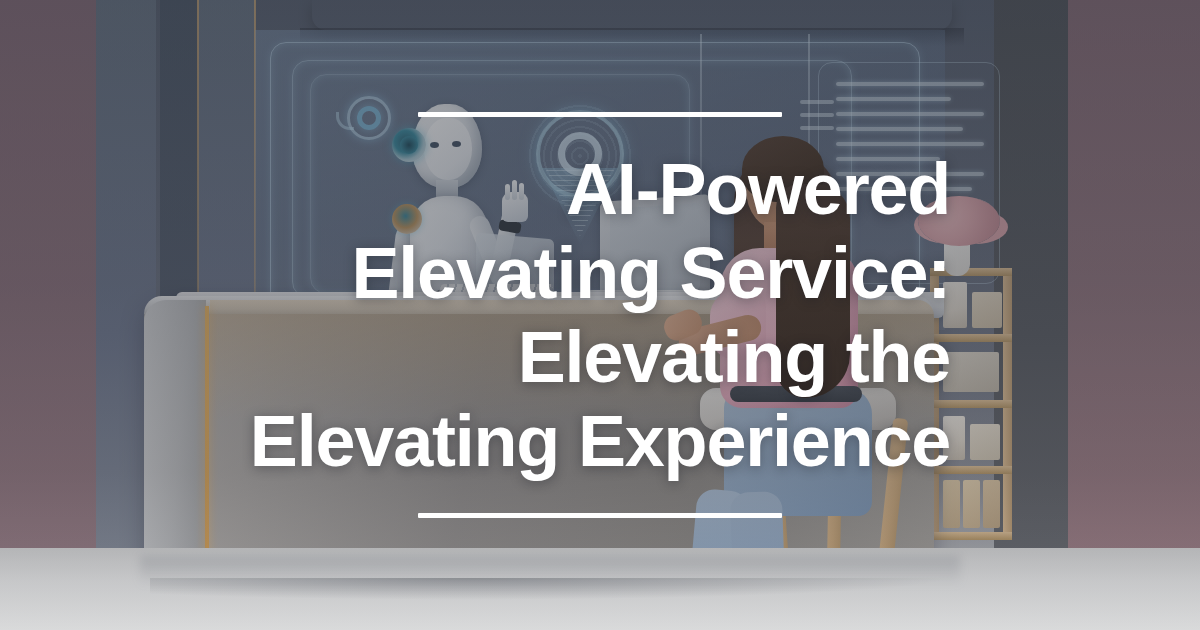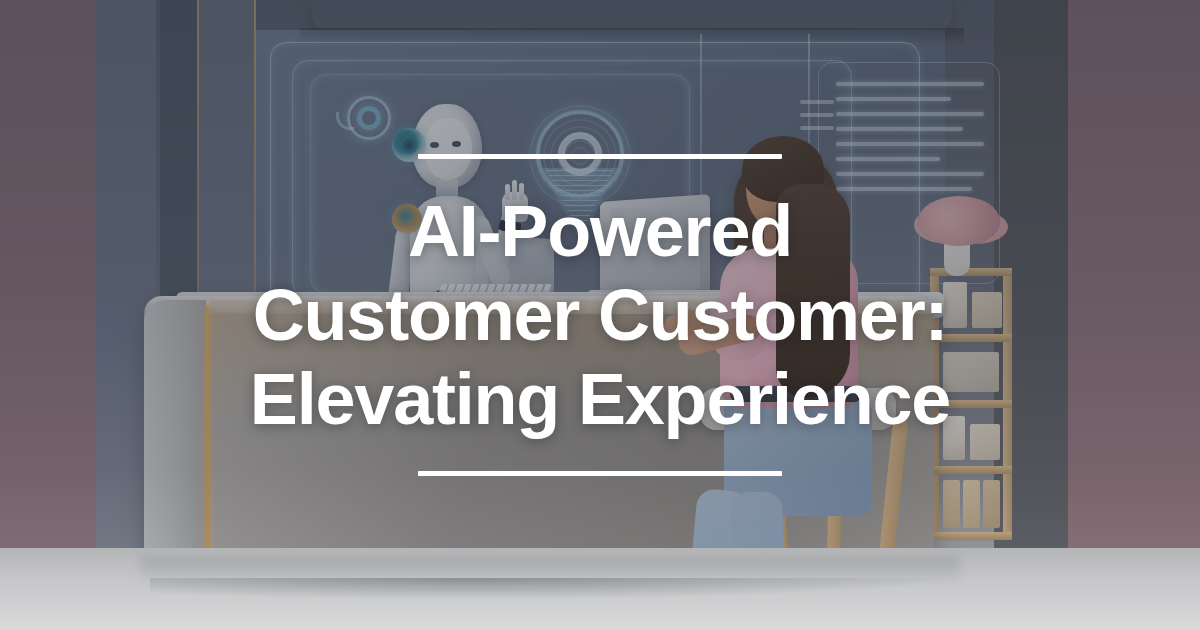--- a/index.html
+++ b/index.html
@@ -485,21 +485,21 @@
   }
   .rule.top{ margin-bottom:30px; }
   .rule.bottom{ margin-top:30px; }
   .headline{
     color:#ffffff;
     font-family:"Liberation Sans", sans-serif;
     font-weight:bold;
     font-size:72px;
     line-height:84px;
     letter-spacing:-1.2px;
-    text-align:center;
+    text-align:right;
     text-shadow:0 2px 12px rgba(20,24,32,.38);
     max-width:1020px;
   }
   .headline .ln{ display:block; white-space:nowrap; }
 </style>
 </head>
 <body>
 
 <div class="banner">
 
@@ -640,19 +640,20 @@
     <div class="floor-reflect"></div>
     <div class="desk-shadow-floor"></div>
   </div>
 
   <div class="scrim"></div>
 
   <div class="overlay">
     <div class="rule top"></div>
     <h1 class="headline">
       <span class="ln">AI-Powered</span>
-      <span class="ln">Customer Customer:</span>
+      <span class="ln">Elevating Service:</span>
+      <span class="ln">Elevating the</span>
       <span class="ln">Elevating Experience</span>
     </h1>
     <div class="rule bottom"></div>
   </div>
 
 </div>
 
 </body></html>

